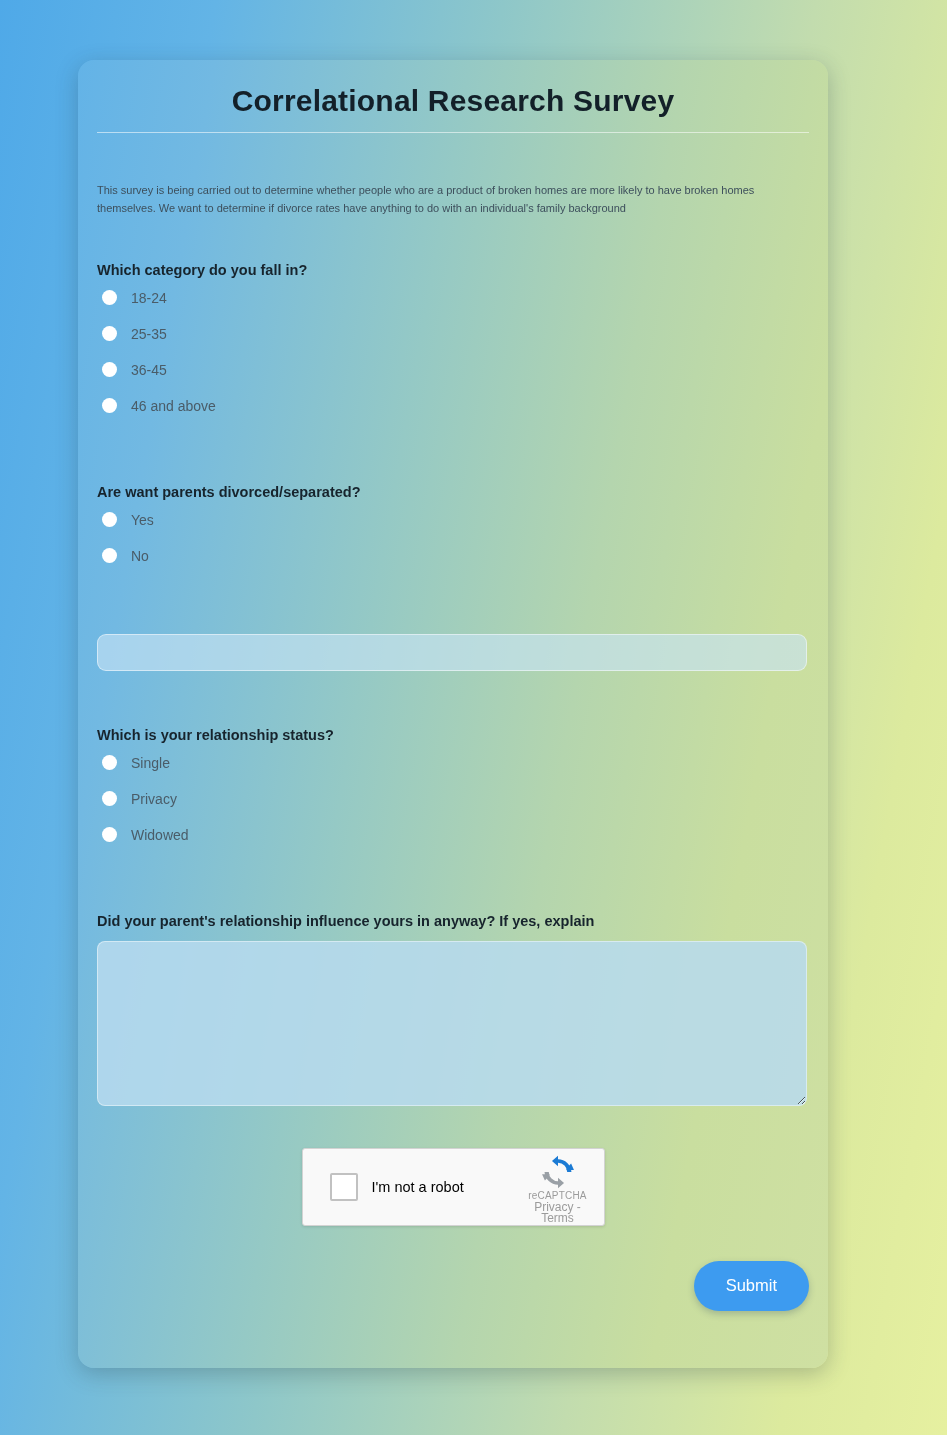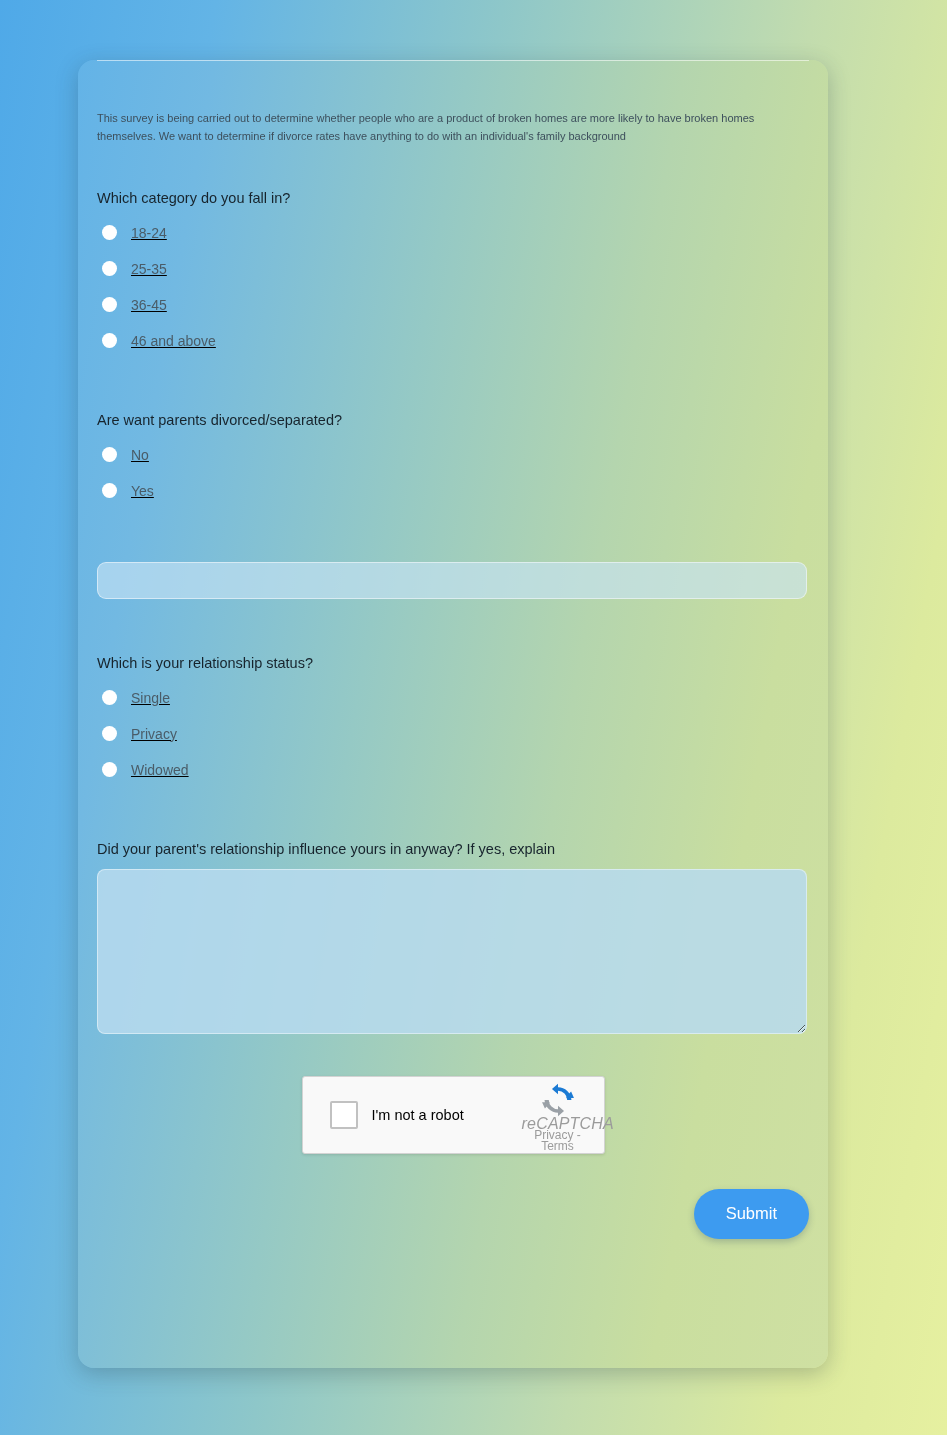--- a/index.html
+++ b/index.html
@@ -57,34 +57,32 @@
     line-height: 1.62;
     color: #3d4f5c;
     margin: 7px 0 44px 0;
     max-width: 700px;
   }
 
   .question-block { margin-bottom: 34px; }
 
   .question-label {
     font-size: 14.5px;
-    font-weight: normal;
+    font-weight: bold;
     color: #17242d;
     margin: 0 0 12px 0;
   }
 
   .options { margin: 0; padding: 0; list-style: none; }
 
   .option-row {
     display: flex;
-    align-items: center;
     height: 30px;
     margin-bottom: 6px;
     cursor: pointer;
-    text-decoration: underline;
   }
 
   .radio-dot {
     width: 15px;
     height: 15px;
     border-radius: 50%;
     background: #ffffff;
     flex: 0 0 15px;
     margin-right: 14px;
     margin-left: 5px;
@@ -166,25 +164,24 @@
     width: 72px;
     text-align: center;
   }
   .captcha-logo {
     width: 34px;
     height: 34px;
     margin: 0 auto 1px auto;
     display: block;
   }
   .captcha-name {
-    font-size: 16px;
+    font-size: 10px;
     color: #9b9b9b;
     letter-spacing: 0.2px;
     line-height: 12px;
-    font-style: italic;
   }
   .captcha-legal {
     font-size: 12px;
     color: #9b9b9b;
     line-height: 11px;
   }
 
   .submit-row {
     display: flex;
     justify-content: flex-end;
@@ -203,20 +200,21 @@
     cursor: pointer;
     box-shadow: 0 3px 7px rgba(30,60,90,0.25);
   }
 </style>
 </head>
 <body>
 
 <div class="page">
   <div class="survey-card">
 
+    <h1 class="card-title">Correlational Research Survey</h1>
     <div class="title-divider"></div>
 
     <div class="card-body">
 
       <p class="intro-text">This survey is being carried out to determine whether people who are a product of broken homes are more likely to have broken homes themselves. We want to determine if divorce rates have anything to do with an individual's family background</p>
 
       <div class="question-block">
         <div class="question-label">Which category do you fall in?</div>
         <ul class="options">
           <li class="option-row">
@@ -238,25 +236,25 @@
         </ul>
       </div>
 
       <div class="spacer-lg"></div>
 
       <div class="question-block">
         <div class="question-label">Are want parents divorced/separated?</div>
         <ul class="options">
           <li class="option-row">
             <span class="radio-dot"></span>
+            <span class="option-label">Yes</span>
+          </li>
+          <li class="option-row">
+            <span class="radio-dot"></span>
             <span class="option-label">No</span>
-          </li>
-          <li class="option-row">
-            <span class="radio-dot"></span>
-            <span class="option-label">Yes</span>
           </li>
         </ul>
       </div>
 
       <div class="spacer-lg"></div>
 
       <div class="question-block">
         <input class="text-input" type="text" placeholder="" style="">
       </div>
 

